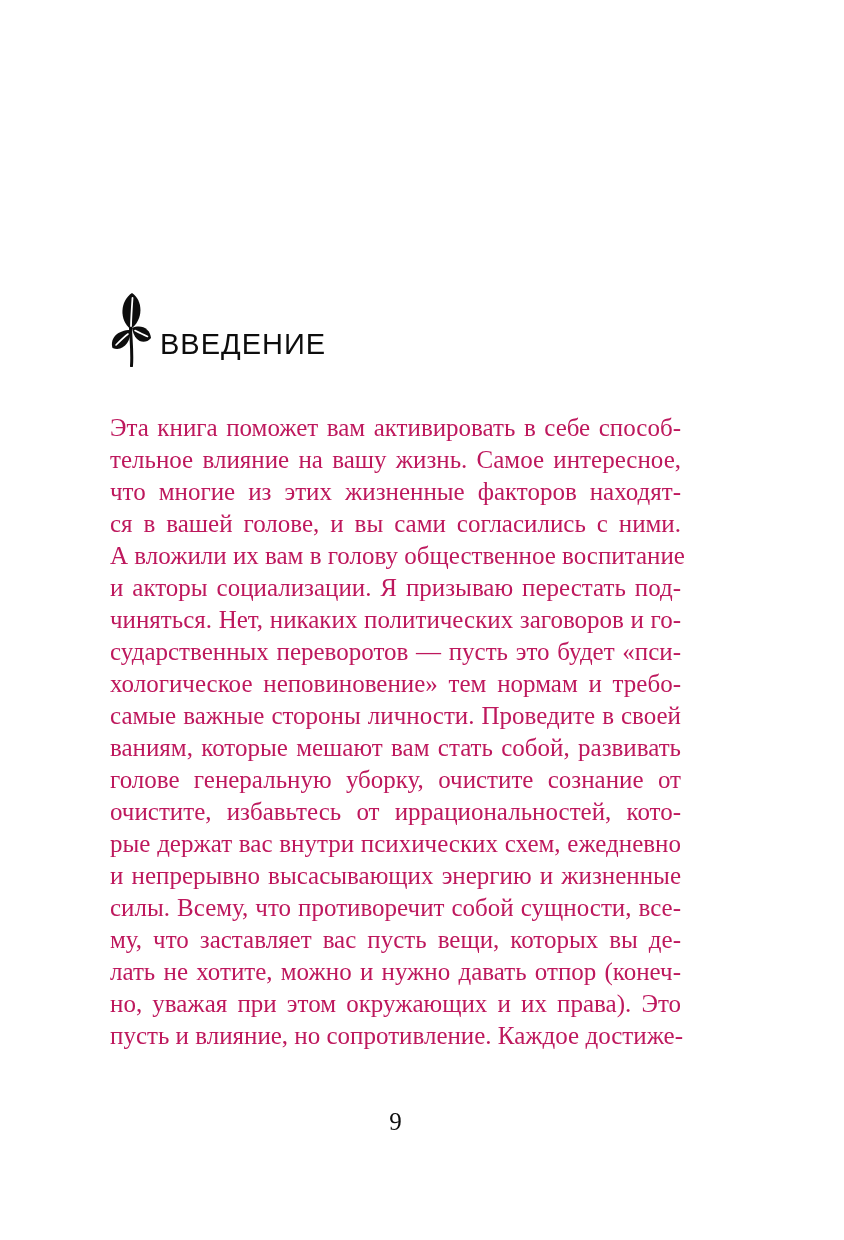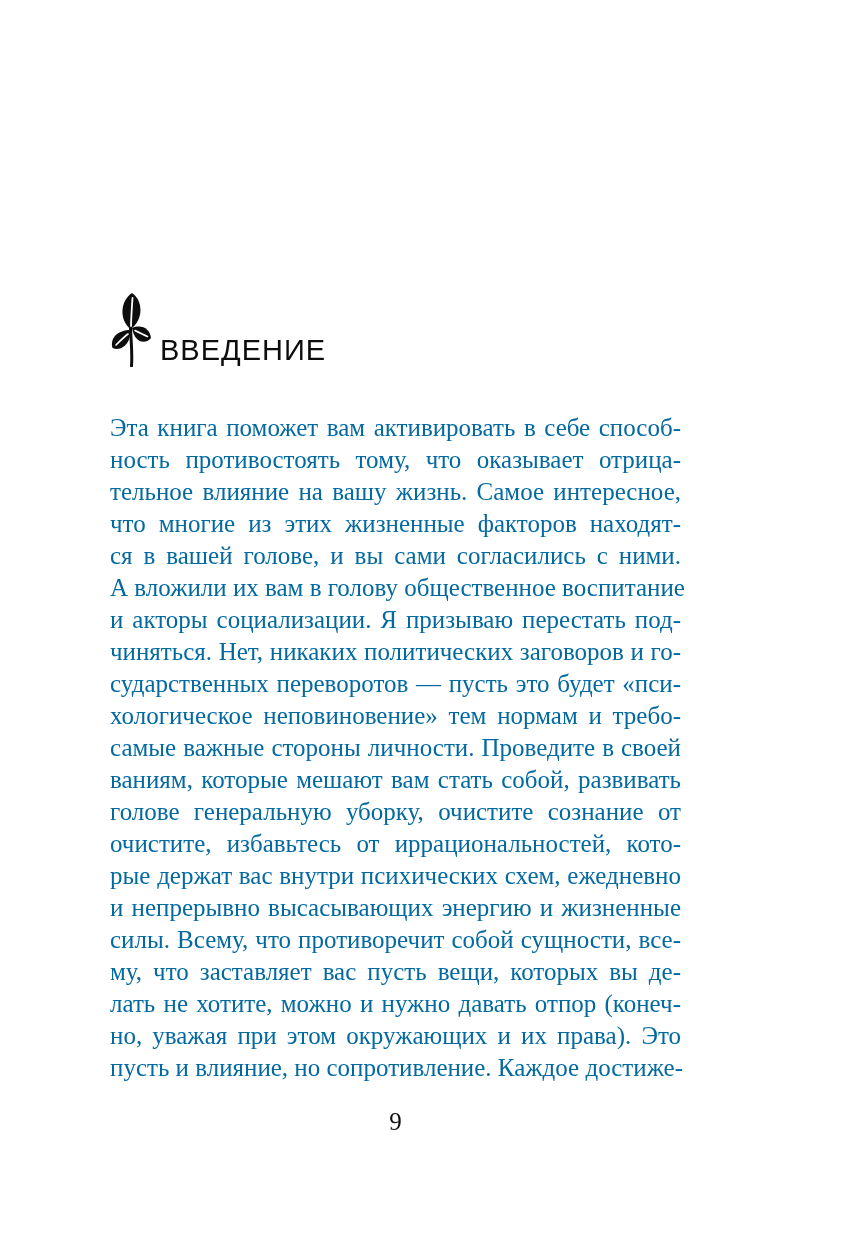--- a/index.html
+++ b/index.html
@@ -26,21 +26,21 @@
   .sprig-icon {
     position: absolute;
     left: 0;
     top: 0;
     width: 44px;
     height: 76px;
   }
   .chapter-title {
     position: absolute;
     left: 52px;
-    bottom: 4px;
+    bottom: 10px;
     font-family: "Liberation Sans", sans-serif;
     font-size: 29px;
     font-weight: 400;
     letter-spacing: 1px;
     color: #0d0d0d;
     white-space: nowrap;
     line-height: 1;
   }
   .text-block {
     position: absolute;
@@ -48,21 +48,21 @@
     top: 412px;
     width: 571px;
   }
   .body-line {
     font-size: 25px;
     line-height: 32px;
     height: 32px;
     text-align: justify;
     text-align-last: justify;
     white-space: nowrap;
-    color: #0369a1;
+    color: #be185d;
   }
   .page-footer {
     position: absolute;
     left: 110px;
     top: 1108px;
     width: 571px;
     text-align: center;
   }
   .page-number {
     font-size: 25px;
@@ -82,21 +82,20 @@
       <path d="M22.5,39 C23,51 15,61 4.5,57 C1.5,47 10,39 22.5,39 Z" fill="#0d0d0d"></path>
       <path d="M8,54 C12,50 16,46 20,43" fill="none" stroke="#ffffff" stroke-width="1.6" stroke-linecap="round"></path>
       <path d="M24,37 C34,33 42,38 43,47 C36,55 26,50 24,37 Z" fill="#0d0d0d"></path>
       <path d="M39.5,45.5 C35,43.5 31,41.5 27,39.5" fill="none" stroke="#ffffff" stroke-width="1.6" stroke-linecap="round"></path>
     </svg>
     <div class="chapter-title">ВВЕДЕНИЕ</div>
   </div>
 
   <div class="text-block">
     <div class="body-line">Эта книга поможет вам активировать в себе способ-</div>
-    <div class="body-line">ность противостоять тому, что оказывает отрица-</div>
     <div class="body-line">тельное влияние на вашу жизнь. Самое интересное,</div>
     <div class="body-line">что многие из этих жизненные факторов находят-</div>
     <div class="body-line">ся в вашей голове, и вы сами согласились с ними.</div>
     <div class="body-line">А вложили их вам в голову общественное воспитание</div>
     <div class="body-line">и акторы социализации. Я призываю перестать под-</div>
     <div class="body-line">чиняться. Нет, никаких политических заговоров и го-</div>
     <div class="body-line">сударственных переворотов — пусть это будет «пси-</div>
     <div class="body-line">хологическое неповиновение» тем нормам и требо-</div>
     <div class="body-line">самые важные стороны личности. Проведите в своей</div>
     <div class="body-line">ваниям, которые мешают вам стать собой, развивать</div>

